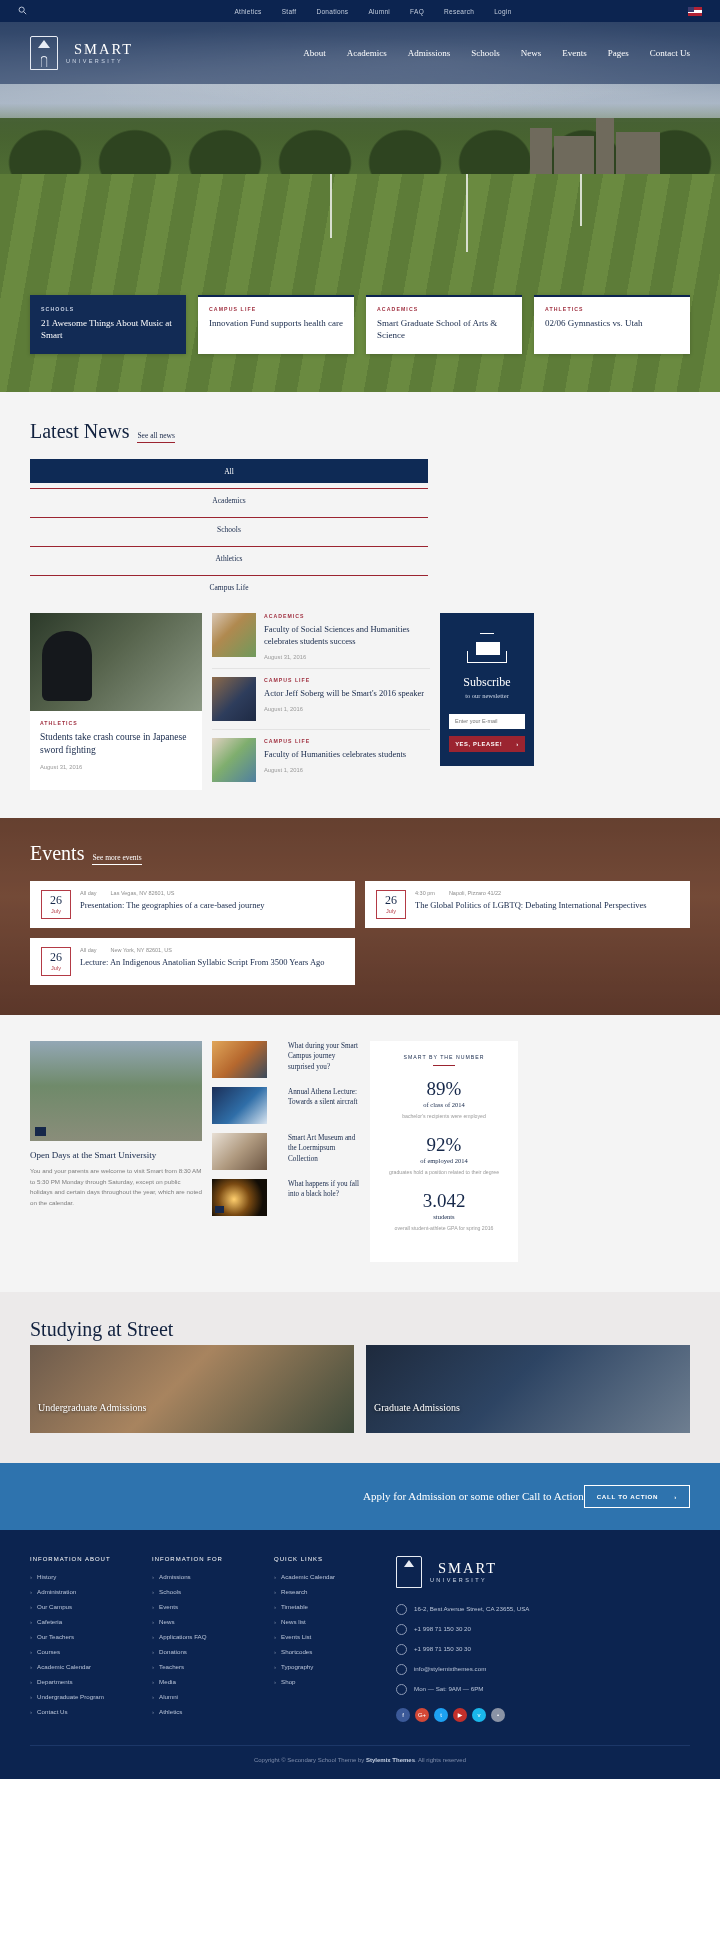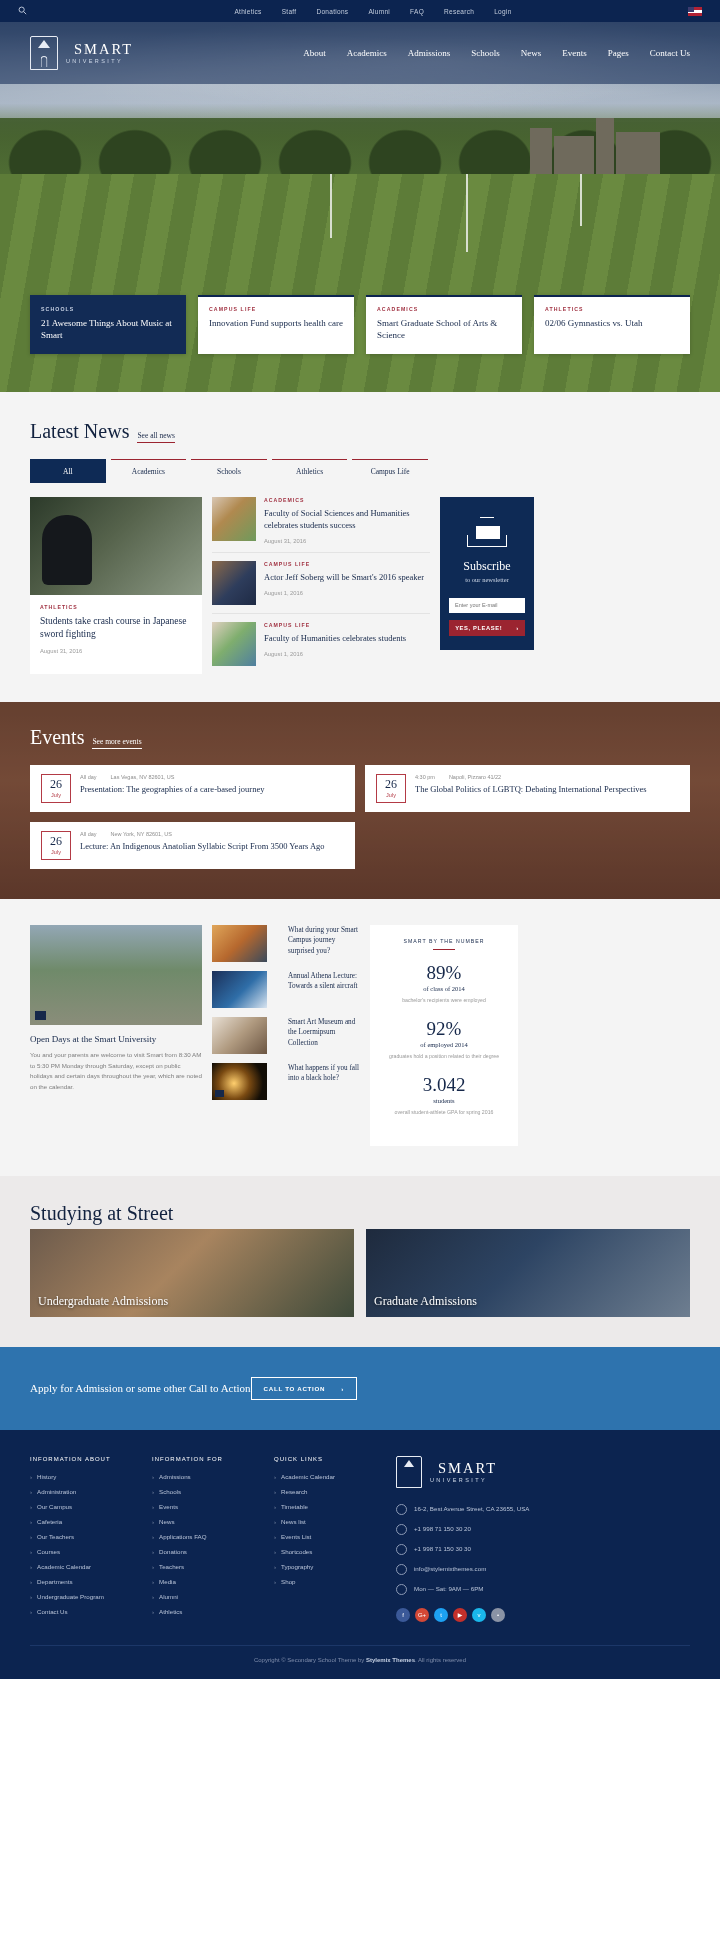--- a/index.html
+++ b/index.html
@@ -61,21 +61,21 @@
   .fcard.dark .ftitle { color:#fff; }
 
   
   .sect { padding:28px 0 0; }
   .sect-head { display:flex; align-items:baseline; gap:8px; margin-bottom:16px; }
   .sect-title { font-size:20px; color:#12223f; font-weight:normal; }
   .sect-link { font-size:7.5px; color:#1b2a4a; text-decoration:none; border-bottom:1.5px solid #9b2430; padding-bottom:2px; }
 
   
   .news-area { background:#f4f4f4; padding-bottom:28px; }
-  .tabs { display:flex; gap:5px; margin-bottom:14px; width:398px; }
+  .tabs { display:flex; gap:5px; margin-bottom:14px; width:398px;flex-direction:column; }
   .tab { flex:1; text-align:center; font-size:7.5px; padding:7px 0; color:#16284a; border-top:1.5px solid #9b2430; background:transparent; }
   .tab.active { background:#0e2a55; color:#fff; border-top-color:#0e2a55; }
   .news-grid { display:flex; gap:10px; }
   .news-main { width:172px; background:#fff; }
   .nm-img { height:98px; background:linear-gradient(135deg,#2c3a2a,#56634c 45%,#8d9a86); position:relative; overflow:hidden; }
   .nm-img::after { content:""; position:absolute; left:12px; top:18px; width:50px; height:70px; background:#15181c; border-radius:24px 24px 6px 6px; }
   .nm-body { padding:9px 10px 12px; }
   .ncat { font-size:5.2px; letter-spacing:1px; color:#a03040; font-weight:bold; margin-bottom:5px; }
   .ntitle { font-size:9.5px; line-height:1.4; color:#16284a; }
   .ndate { font-size:5.8px; color:#9a9a9a; margin-top:6px; }
@@ -127,25 +127,25 @@
   .stats-h { font-size:5.2px; letter-spacing:1px; color:#16284a; }
   .stats-rule { width:22px; height:1.5px; background:#9b2430; margin:5px auto 12px; }
   .st-n { font-size:19px; color:#16284a; }
   .st-l { font-size:6.5px; color:#16284a; margin-top:1px; }
   .st-d { font-size:5.2px; color:#9a9a9a; line-height:1.7; margin:4px 0 13px; }
 
   
   .study { background:#eceaea; padding:26px 0 30px; }
   .study-grid { display:flex; gap:12px; margin-top:4px; }
   .sc { flex:1; height:88px; position:relative; overflow:hidden; }
-  .sc-lab { position:absolute; left:8px; bottom:8px; color:#fff; font-size:12px; text-shadow:0 1px 3px rgba(0,0,0,.6); }
+  .sc-lab { position:absolute; left:8px; bottom:20px; color:#fff; font-size:10px; text-shadow:0 1px 3px rgba(0,0,0,.6); }
 
   
   .cta { background:#2e73ae; padding:22px 0; }
-  .cta-in { width:660px; margin:8px auto; display:flex; align-items:center; justify-content:flex-start; }
+  .cta-in { width:660px; margin:0 auto; display:flex; align-items:center; justify-content:flex-end; }
   .cta-t { color:#fff; font-size:11px; }
   .cta-b { border:1px solid #fff; color:#fff; font-size:6.2px; letter-spacing:.7px; font-weight:bold; padding:7px 12px; display:flex; gap:16px; align-items:center; }
 
   
   .footer { background:#0c2450; padding:26px 0 0; }
   .f-grid { display:flex; gap:22px; }
   .f-col { width:100px; }
   .f-h { color:#fff; font-size:6px; letter-spacing:1px; margin-bottom:11px; }
   .f-li { color:#b9c4d8; font-size:6.2px; margin-bottom:8px; display:flex; gap:5px; }
   .f-li::before { content:"›"; color:#7e8ca8; }

